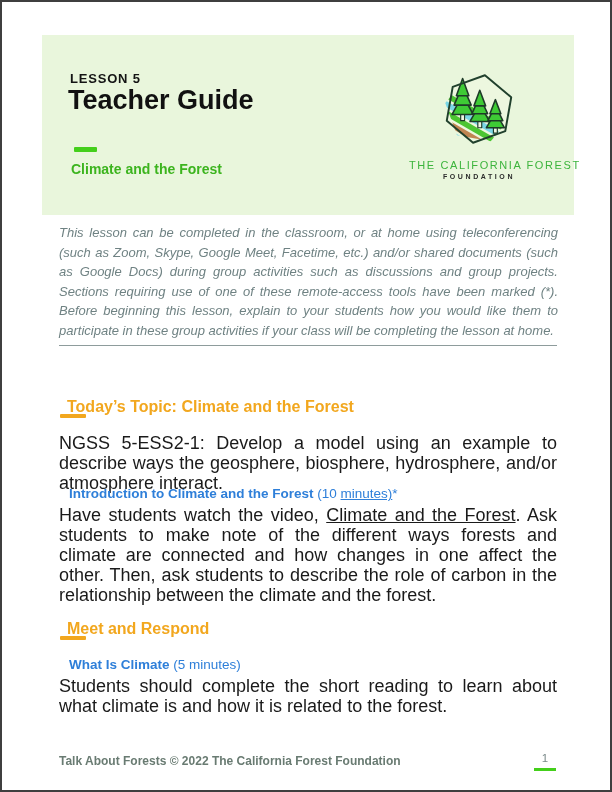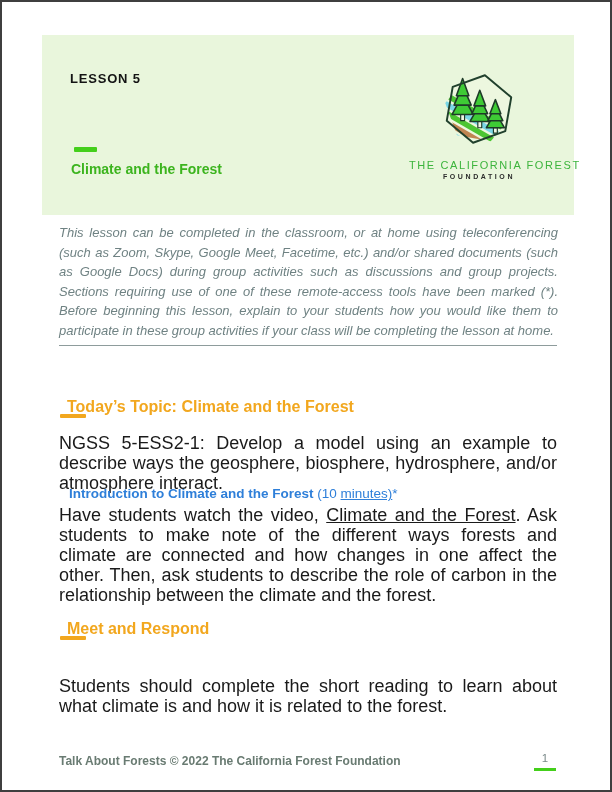--- a/index.html
+++ b/index.html
@@ -36,20 +36,21 @@
   .page-num{position:absolute;left:531px;top:750px;width:24px;text-align:center;font-size:11.5px;color:#7b8a8a;}
   .page-num-bar{position:absolute;left:532px;top:766px;width:22px;height:3px;background:#44cf1b;}
 </style>
 </head>
 <body>
 
 <div class="page">
 
   <header class="band">
     <div class="lesson">LESSON 5</div>
+    <h1 class="title">Teacher Guide</h1>
     <div class="dash green"></div>
     <div class="topic">Climate and the Forest</div>
 
     <div class="logo">
       <svg width="78" height="80" viewBox="0 0 100 100">
         <defs>
           <clipPath id="hexclip">
             <polygon points="57.6,6.7 91.3,35 83.7,78.3 42.4,93.3 8.7,65 16.3,21.7"></polygon>
           </clipPath>
         </defs>
@@ -102,20 +103,23 @@
     <span class="b">Introduction to Climate and the Forest</span><span> (10 </span><span class="u">minutes)</span><span>*</span>
   </h3>
 
   <p class="body-text" style="top:503px;">
     <span>Have students watch the video, </span><span class="u">Climate and the Forest</span><span>. Ask students to make note of the different ways forests and climate are connected and how changes in one affect the other. Then, ask students to describe the role of carbon in the relationship between the climate and the forest.</span>
   </p>
 
   <h2 class="h-orange" style="top:610px;">Meet and Respond</h2>
   <div class="dash orange" style="top:634px;"></div>
 
+  <h3 class="sub-head" style="top:655px;">
+    <span class="b">What Is Climate</span><span> (5 minutes)</span>
+  </h3>
 
   <p class="body-text" style="top:674px;">Students should complete the short reading to learn about what climate is and how it is related to the forest.</p>
 
   <div class="footer-text">Talk About Forests © 2022 The California Forest Foundation</div>
   <div class="page-num">1</div>
   <div class="page-num-bar"></div>
 
 </div>
 
 </body></html>

